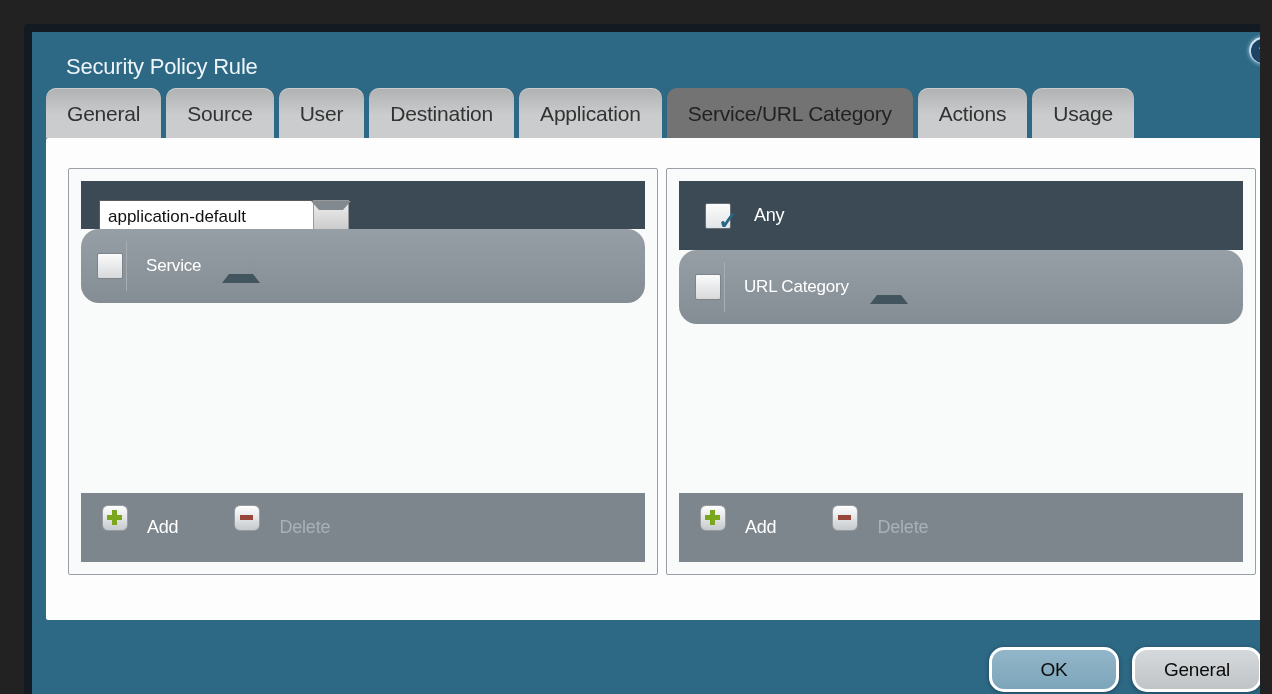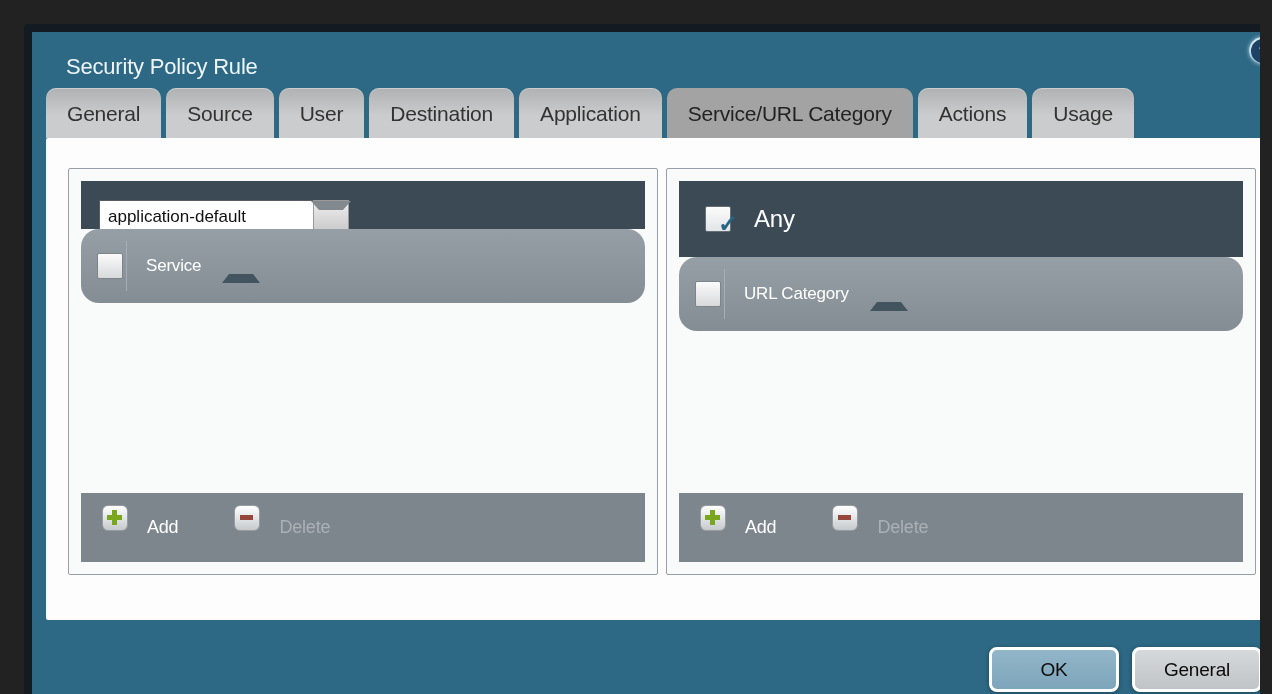--- a/index.html
+++ b/index.html
@@ -27,21 +27,21 @@
     display:flex; align-items:center; justify-content:center;
   }
   .tabs { position:absolute; left:2px; top:56px; height:50px; display:flex; gap:5px;align-items:center; }
   .tab {
     height:50px; line-height:51px; padding:0 21px;
     background:linear-gradient(180deg,#b0b1b2,#cbcccd 55%);
     border-radius:10px 10px 0 0;
     font-size:21px; color:#333; white-space:nowrap; cursor:pointer;
     box-shadow:inset 0 1px 0 rgba(255,255,255,.35);
   }
-  .tab.active { background:#a3a3a3; color:#222; z-index:2; box-shadow:none; }
+  .tab.active { background:#737373; color:#222; z-index:2; box-shadow:none; }
   .container {
     position:absolute; left:14px; top:106px; width:1238px; height:482px;
     background:#fdfdfe; border-radius:2px;
   }
   .panels {
     position:absolute; left:10px; top:18px; right:16px; bottom:33px;
     display:flex; gap:8px;
   }
   .panel {
     flex:1; display:flex; flex-direction:column;
@@ -109,24 +109,24 @@
   .any-row { display:flex; align-items:center; }
   .any-checkbox {
     position:relative; width:20px; height:20px; border-radius:2px;
     background:linear-gradient(#fcfcfc,#e2e4e6);
     border:1px solid #666f75; margin:0 11px 0 8px; cursor:pointer;
   }
   .checkmark {
     position:absolute; left:0px; top:-7px;
     font-size:24px; font-weight:bold; color:#276686; line-height:1;
   }
-  .any-label { color:#fff; font-size:24px; }
+  .any-label { color:#fff; font-size:18px; }
   .btn {
     position:absolute; height:45px;
-    border:3px solid #fff; border-radius:8px;
+    border:3px solid #fff; border-radius:15px;
     font-size:19px; color:#0b0b0b;
     display:flex; align-items:center; justify-content:center;
     cursor:pointer; box-shadow:0 1px 4px rgba(0,0,0,.35);
   }
   .btn-ok { left:957px; top:615px; width:130px; background:linear-gradient(#92b6c9,#7da5ba); }
   .btn-cancel { left:1100px; top:615px; width:130px; background:linear-gradient(#d6d9dc,#c0c4c7); }
 </style>
 </head>
 <body>
 

